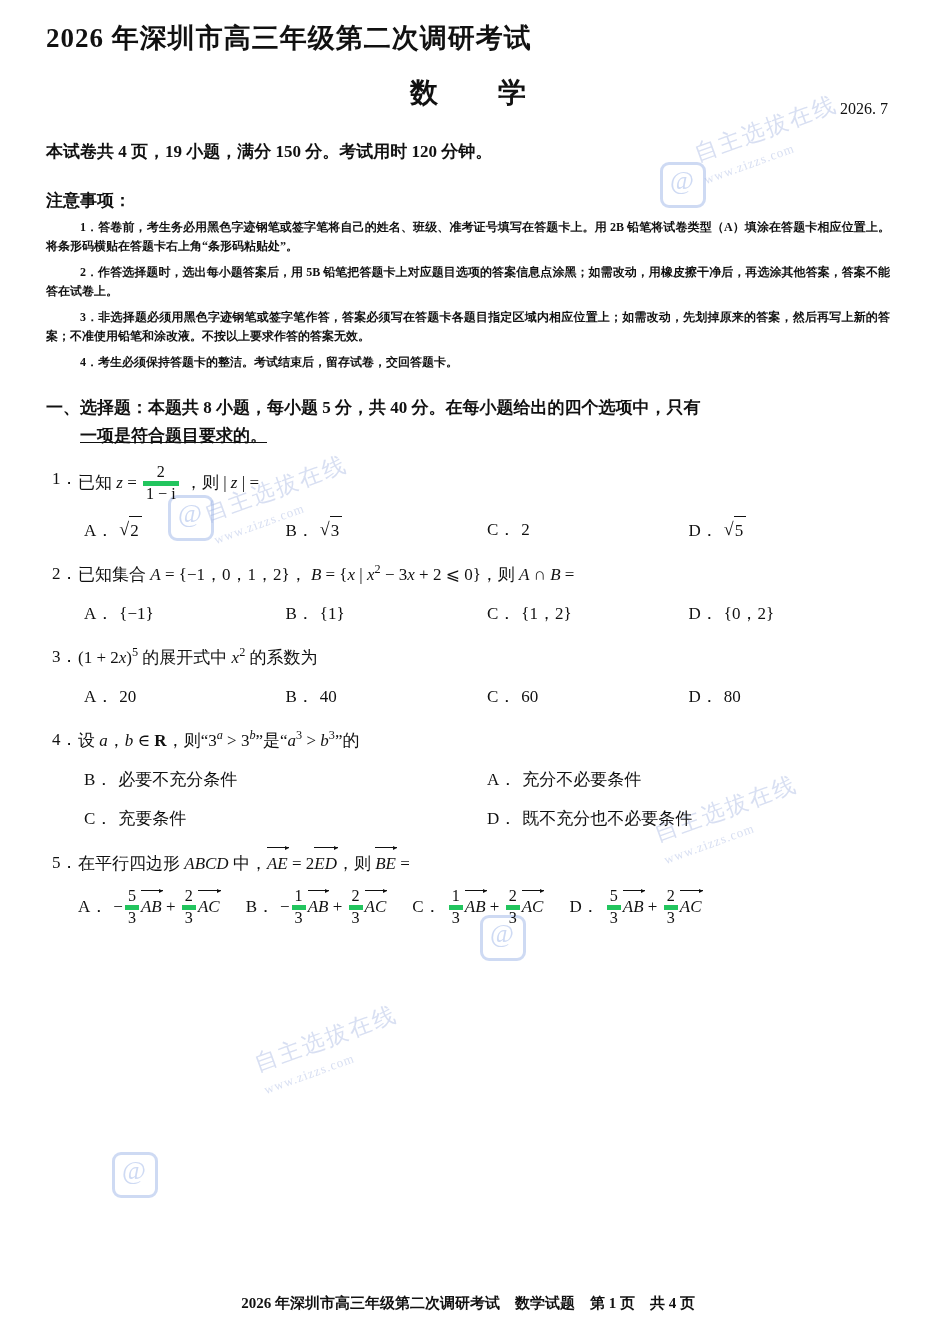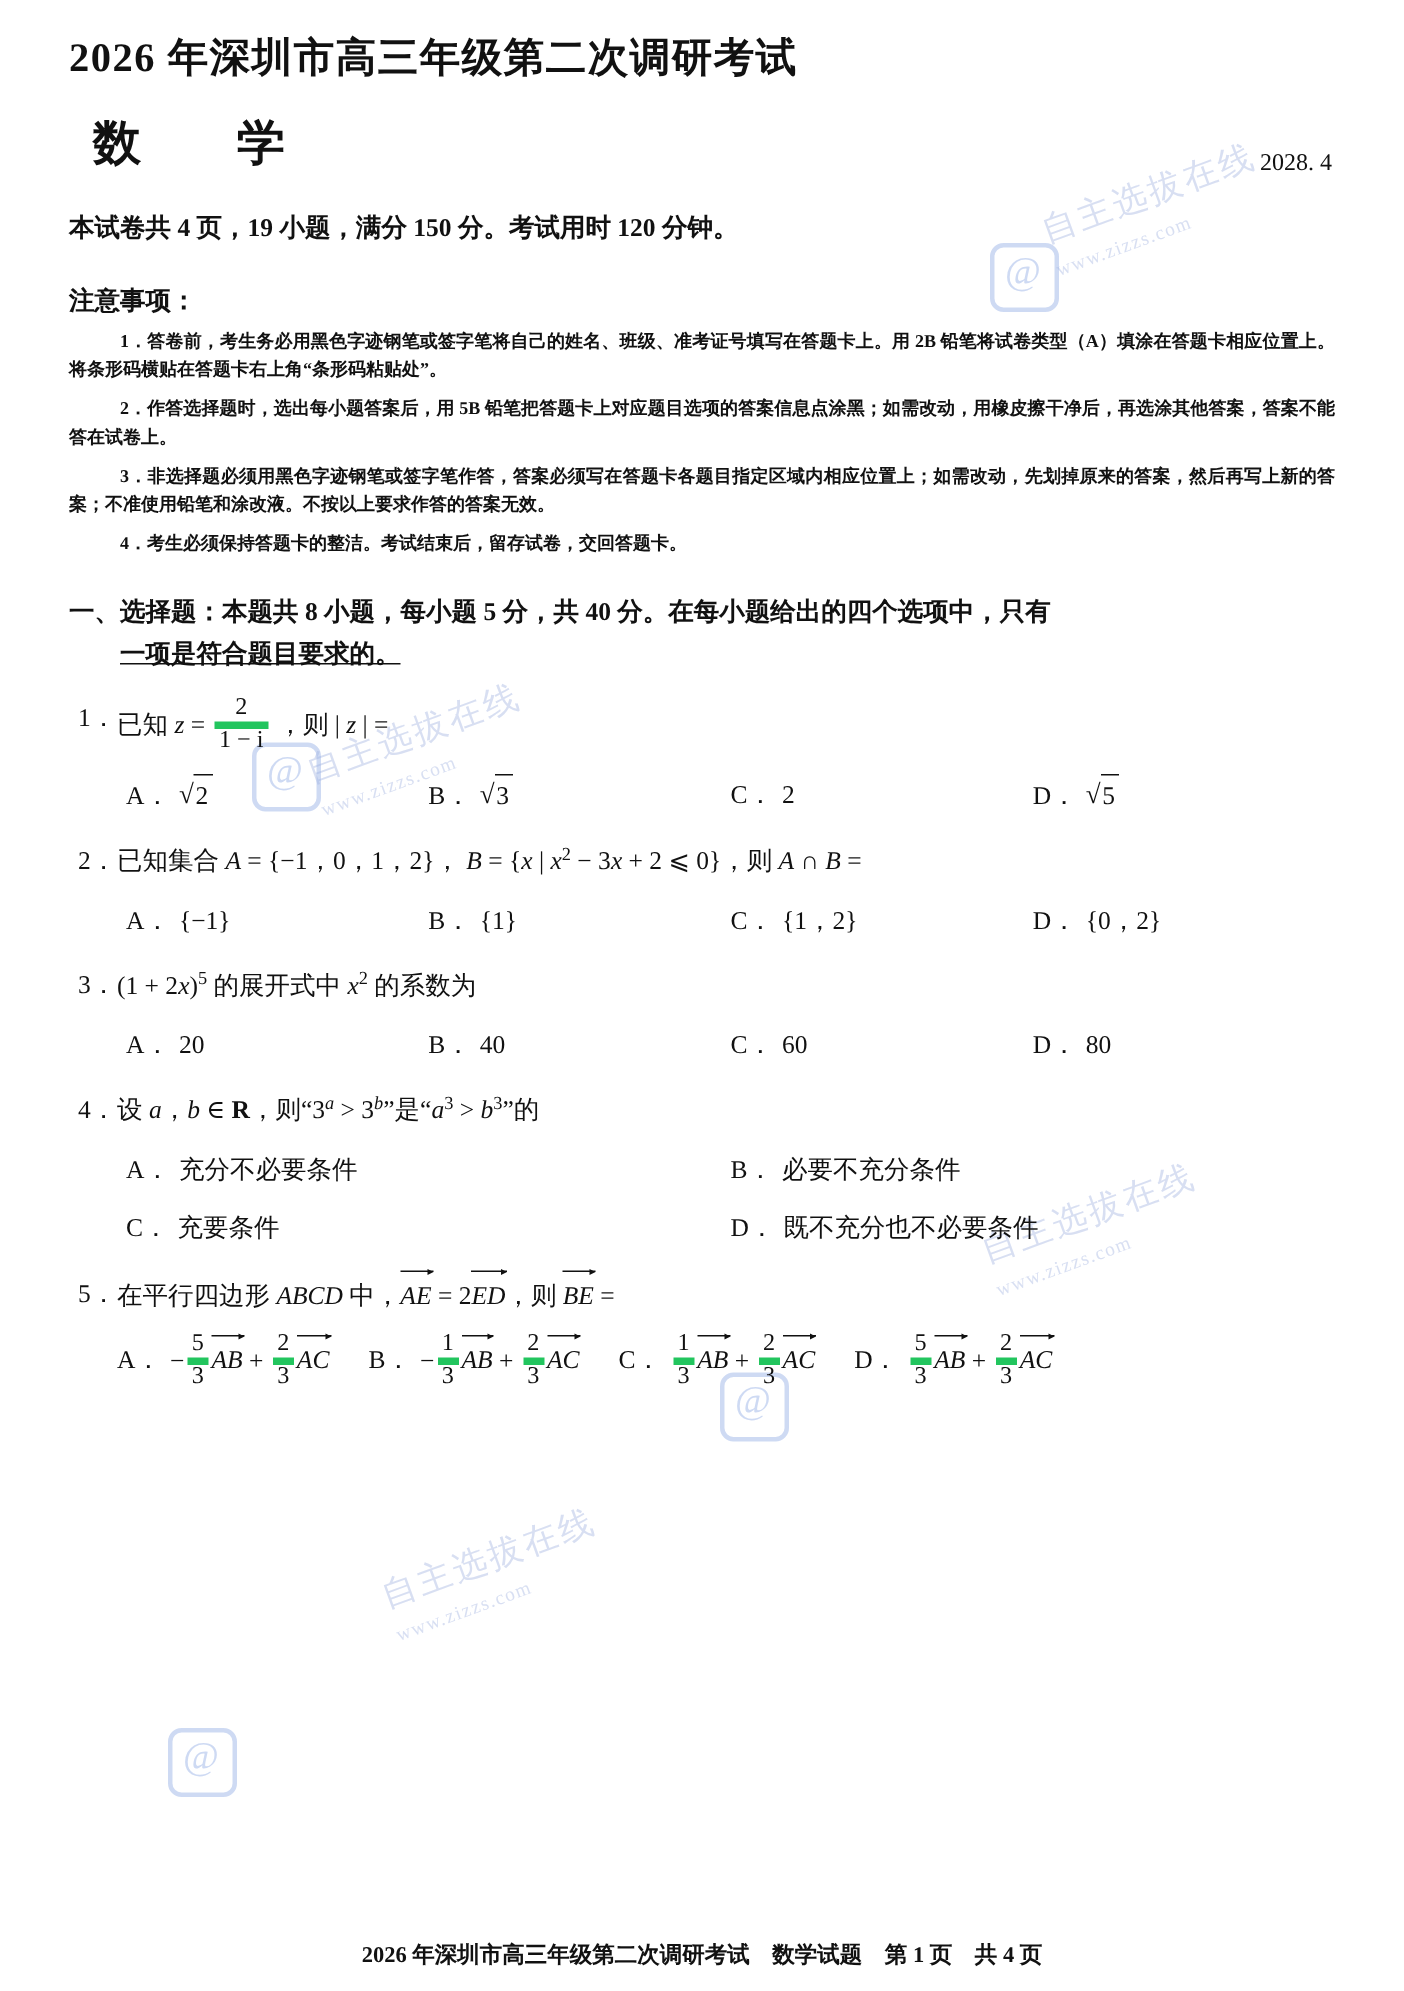--- a/index.html
+++ b/index.html
@@ -75,22 +75,22 @@
     font-weight: bold;
     margin: 6px 0 0 0;
     letter-spacing: 1px;
   }
   .subject-row {
     position: relative;
     margin-top: 18px;
     height: 44px;
   }
   .subject {
-    text-align: left;
-    font-size: 32px;
+    text-align: center;
+    font-size: 28px;
     font-weight: bold;
     letter-spacing: 16px;
     padding-left: 16px;
   }
   .date {
     position: absolute;
     right: 2px;
     bottom: 0;
     font-size: 16px;
     font-family: "Liberation Serif", serif;
@@ -251,21 +251,21 @@
     <span class="small">www.zizzs.com</span>
   </div>
   <div class="wm-logo" style="left:112px; top:1152px;"></div>
 
   <div class="inner">
 
     <h1 class="title">2026 年深圳市高三年级第二次调研考试</h1>
 
     <div class="subject-row">
       <div class="subject">数　学</div>
-      <div class="date">2028. 4</div>
+      <div class="date">2026. 7</div>
     </div>
 
     <div class="lead">本试卷共 4 页，19 小题，满分 150 分。考试用时 120 分钟。</div>
 
     <div class="notice-title">注意事项：</div>
     <div class="notice-item">1．答卷前，考生务必用黑色字迹钢笔或签字笔将自己的姓名、班级、准考证号填写在答题卡上。用 2B 铅笔将试卷类型（A）填涂在答题卡相应位置上。将条形码横贴在答题卡右上角“条形码粘贴处”。</div>
     <div class="notice-item">2．作答选择题时，选出每小题答案后，用 5B 铅笔把答题卡上对应题目选项的答案信息点涂黑；如需改动，用橡皮擦干净后，再选涂其他答案，答案不能答在试卷上。</div>
     <div class="notice-item">3．非选择题必须用黑色字迹钢笔或签字笔作答，答案必须写在答题卡各题目指定区域内相应位置上；如需改动，先划掉原来的答案，然后再写上新的答案；不准使用铅笔和涂改液。不按以上要求作答的答案无效。</div>
     <div class="notice-item">4．考生必须保持答题卡的整洁。考试结束后，留存试卷，交回答题卡。</div>
 
@@ -320,22 +320,22 @@
     </div>
 
     <div class="q">
       <div class="q-stem">
         <div class="q-num">4．</div>
         <div class="q-body">
           设&nbsp;<span class="mi">a</span>，<span class="mi">b</span> ∈ <strong>R</strong>，则“3<sup><span class="mi">a</span></sup> &gt; 3<sup><span class="mi">b</span></sup>”是“<span class="mi">a</span><sup>3</sup> &gt; <span class="mi">b</span><sup>3</sup>”的
         </div>
       </div>
       <div class="opts cols2">
+        <div><span class="opt-lbl">B．</span><span>必要不充分条件</span></div>
         <div><span class="opt-lbl">A．</span><span>充分不必要条件</span></div>
-        <div><span class="opt-lbl">B．</span><span>必要不充分条件</span></div>
       </div>
       <div class="opts cols2">
         <div><span class="opt-lbl">C．</span><span>充要条件</span></div>
         <div><span class="opt-lbl">D．</span><span>既不充分也不必要条件</span></div>
       </div>
     </div>
 
     <div class="q">
       <div class="q-stem">
         <div class="q-num">5．</div>

